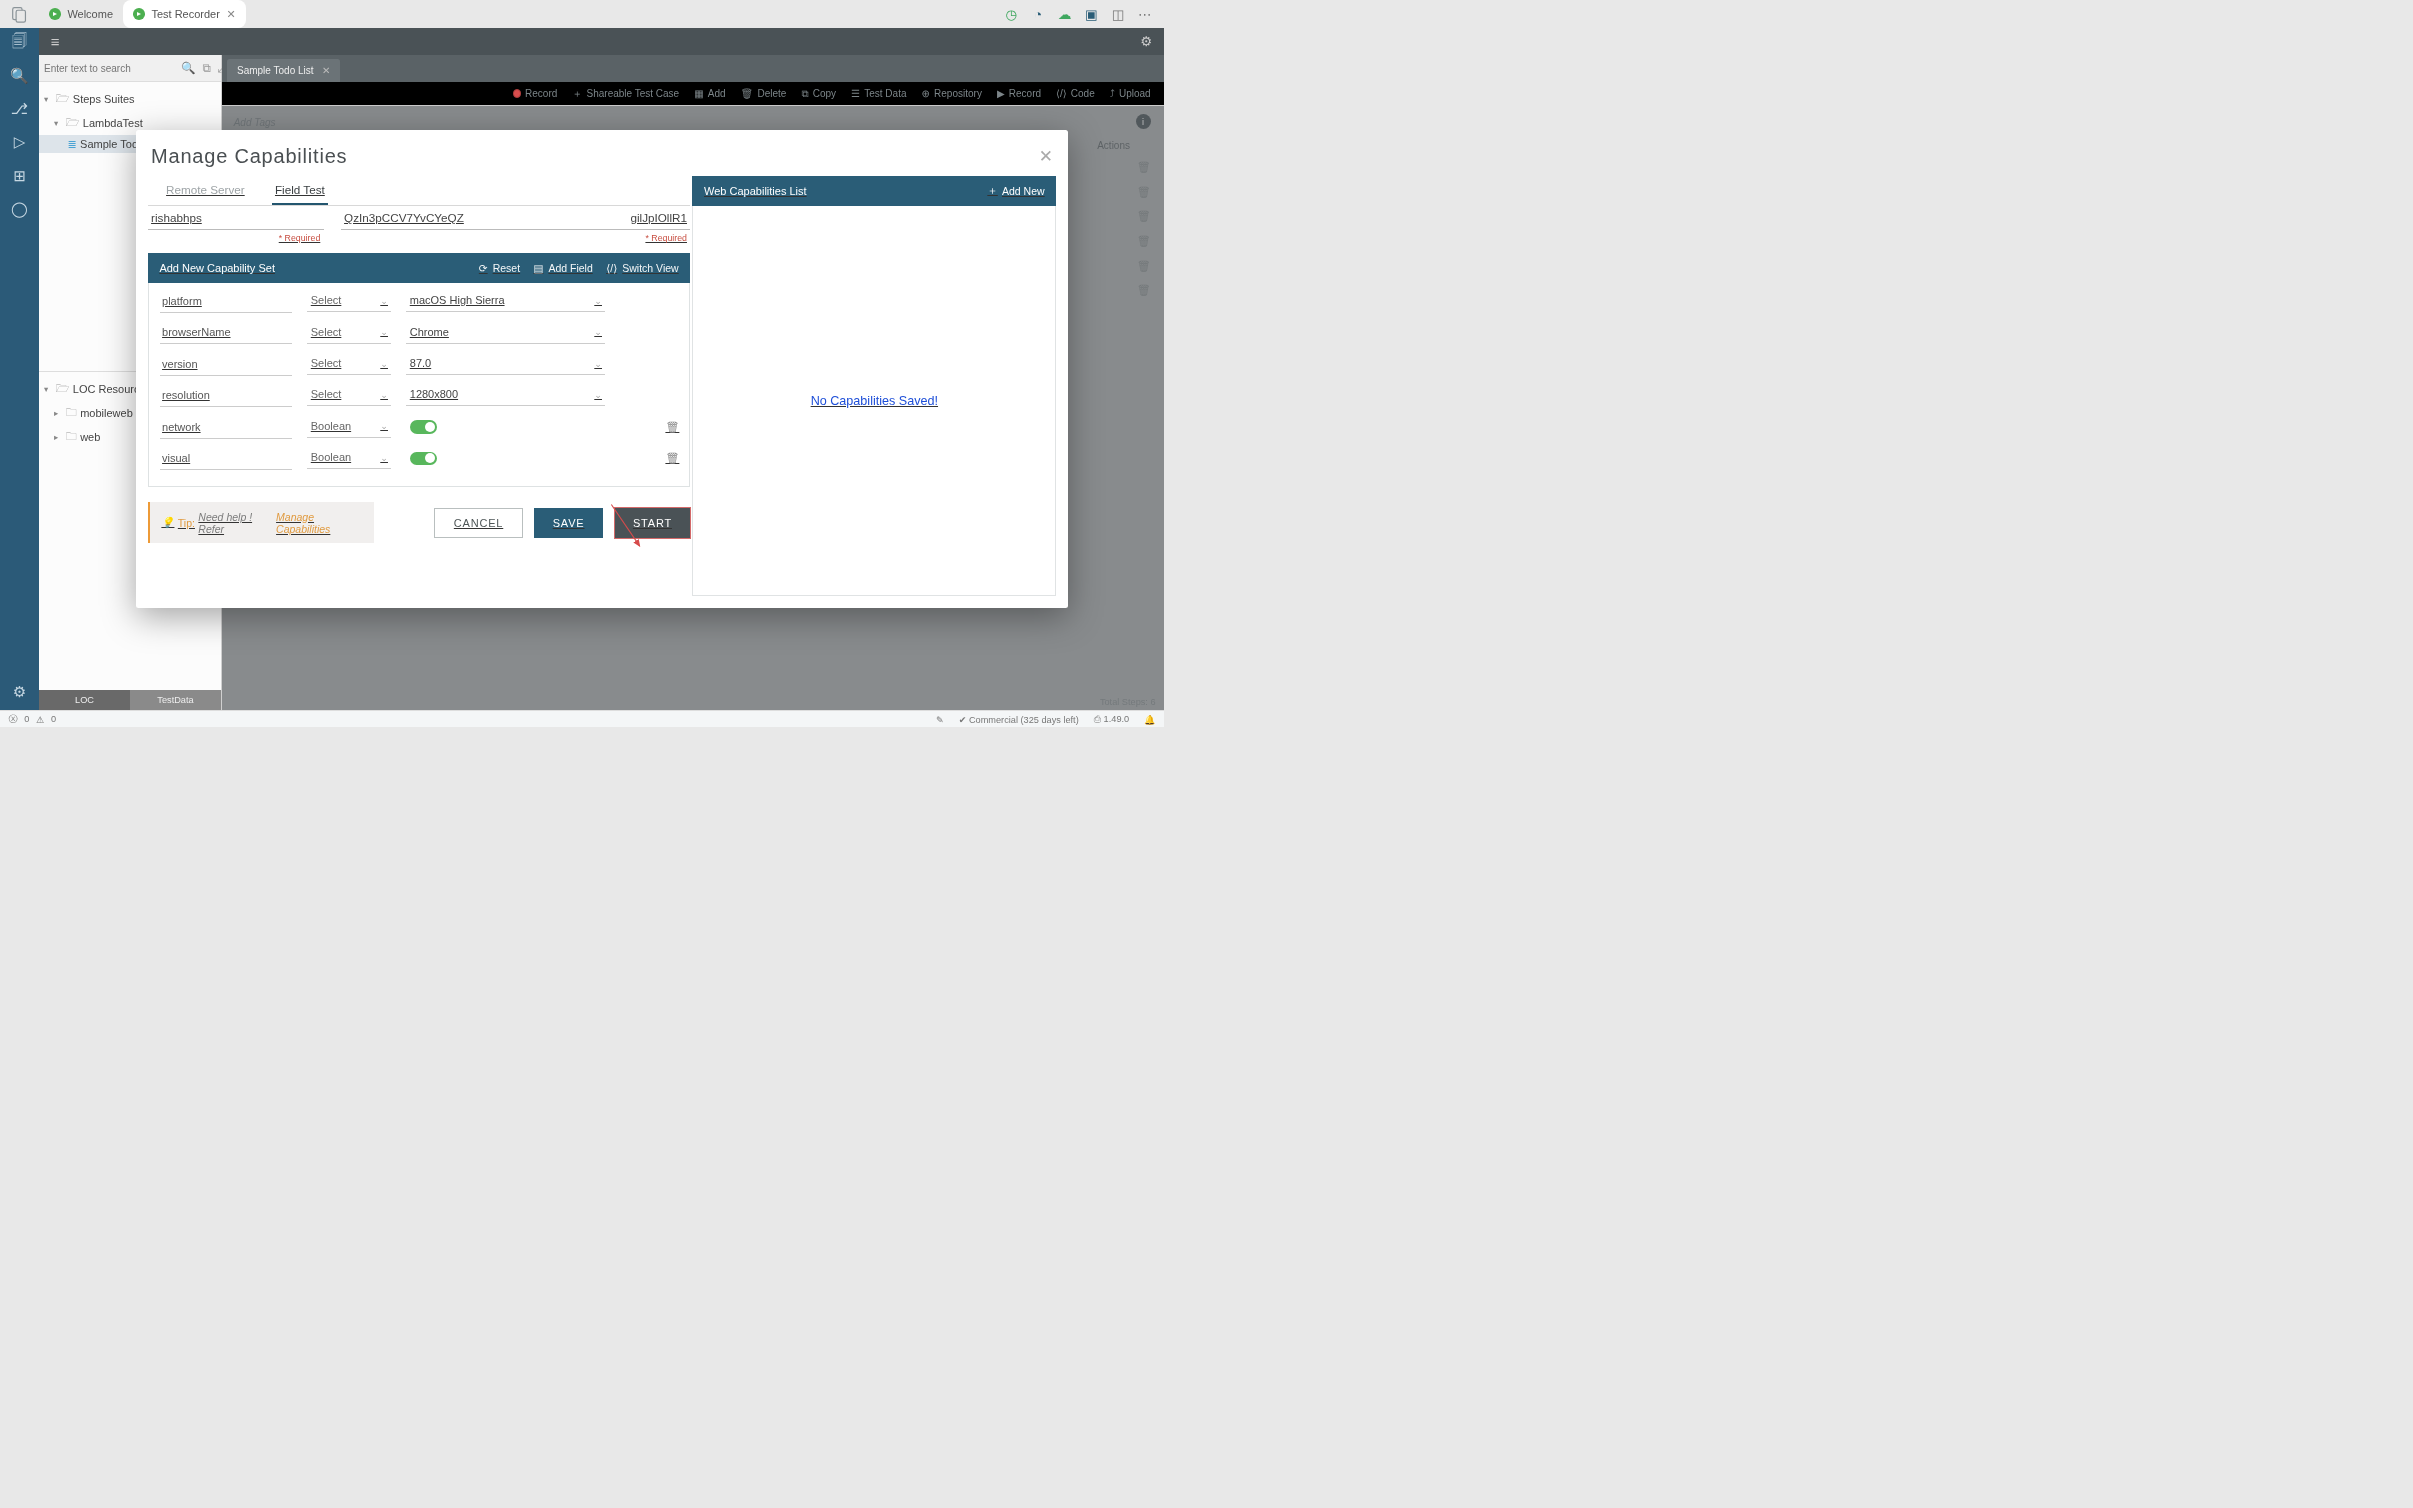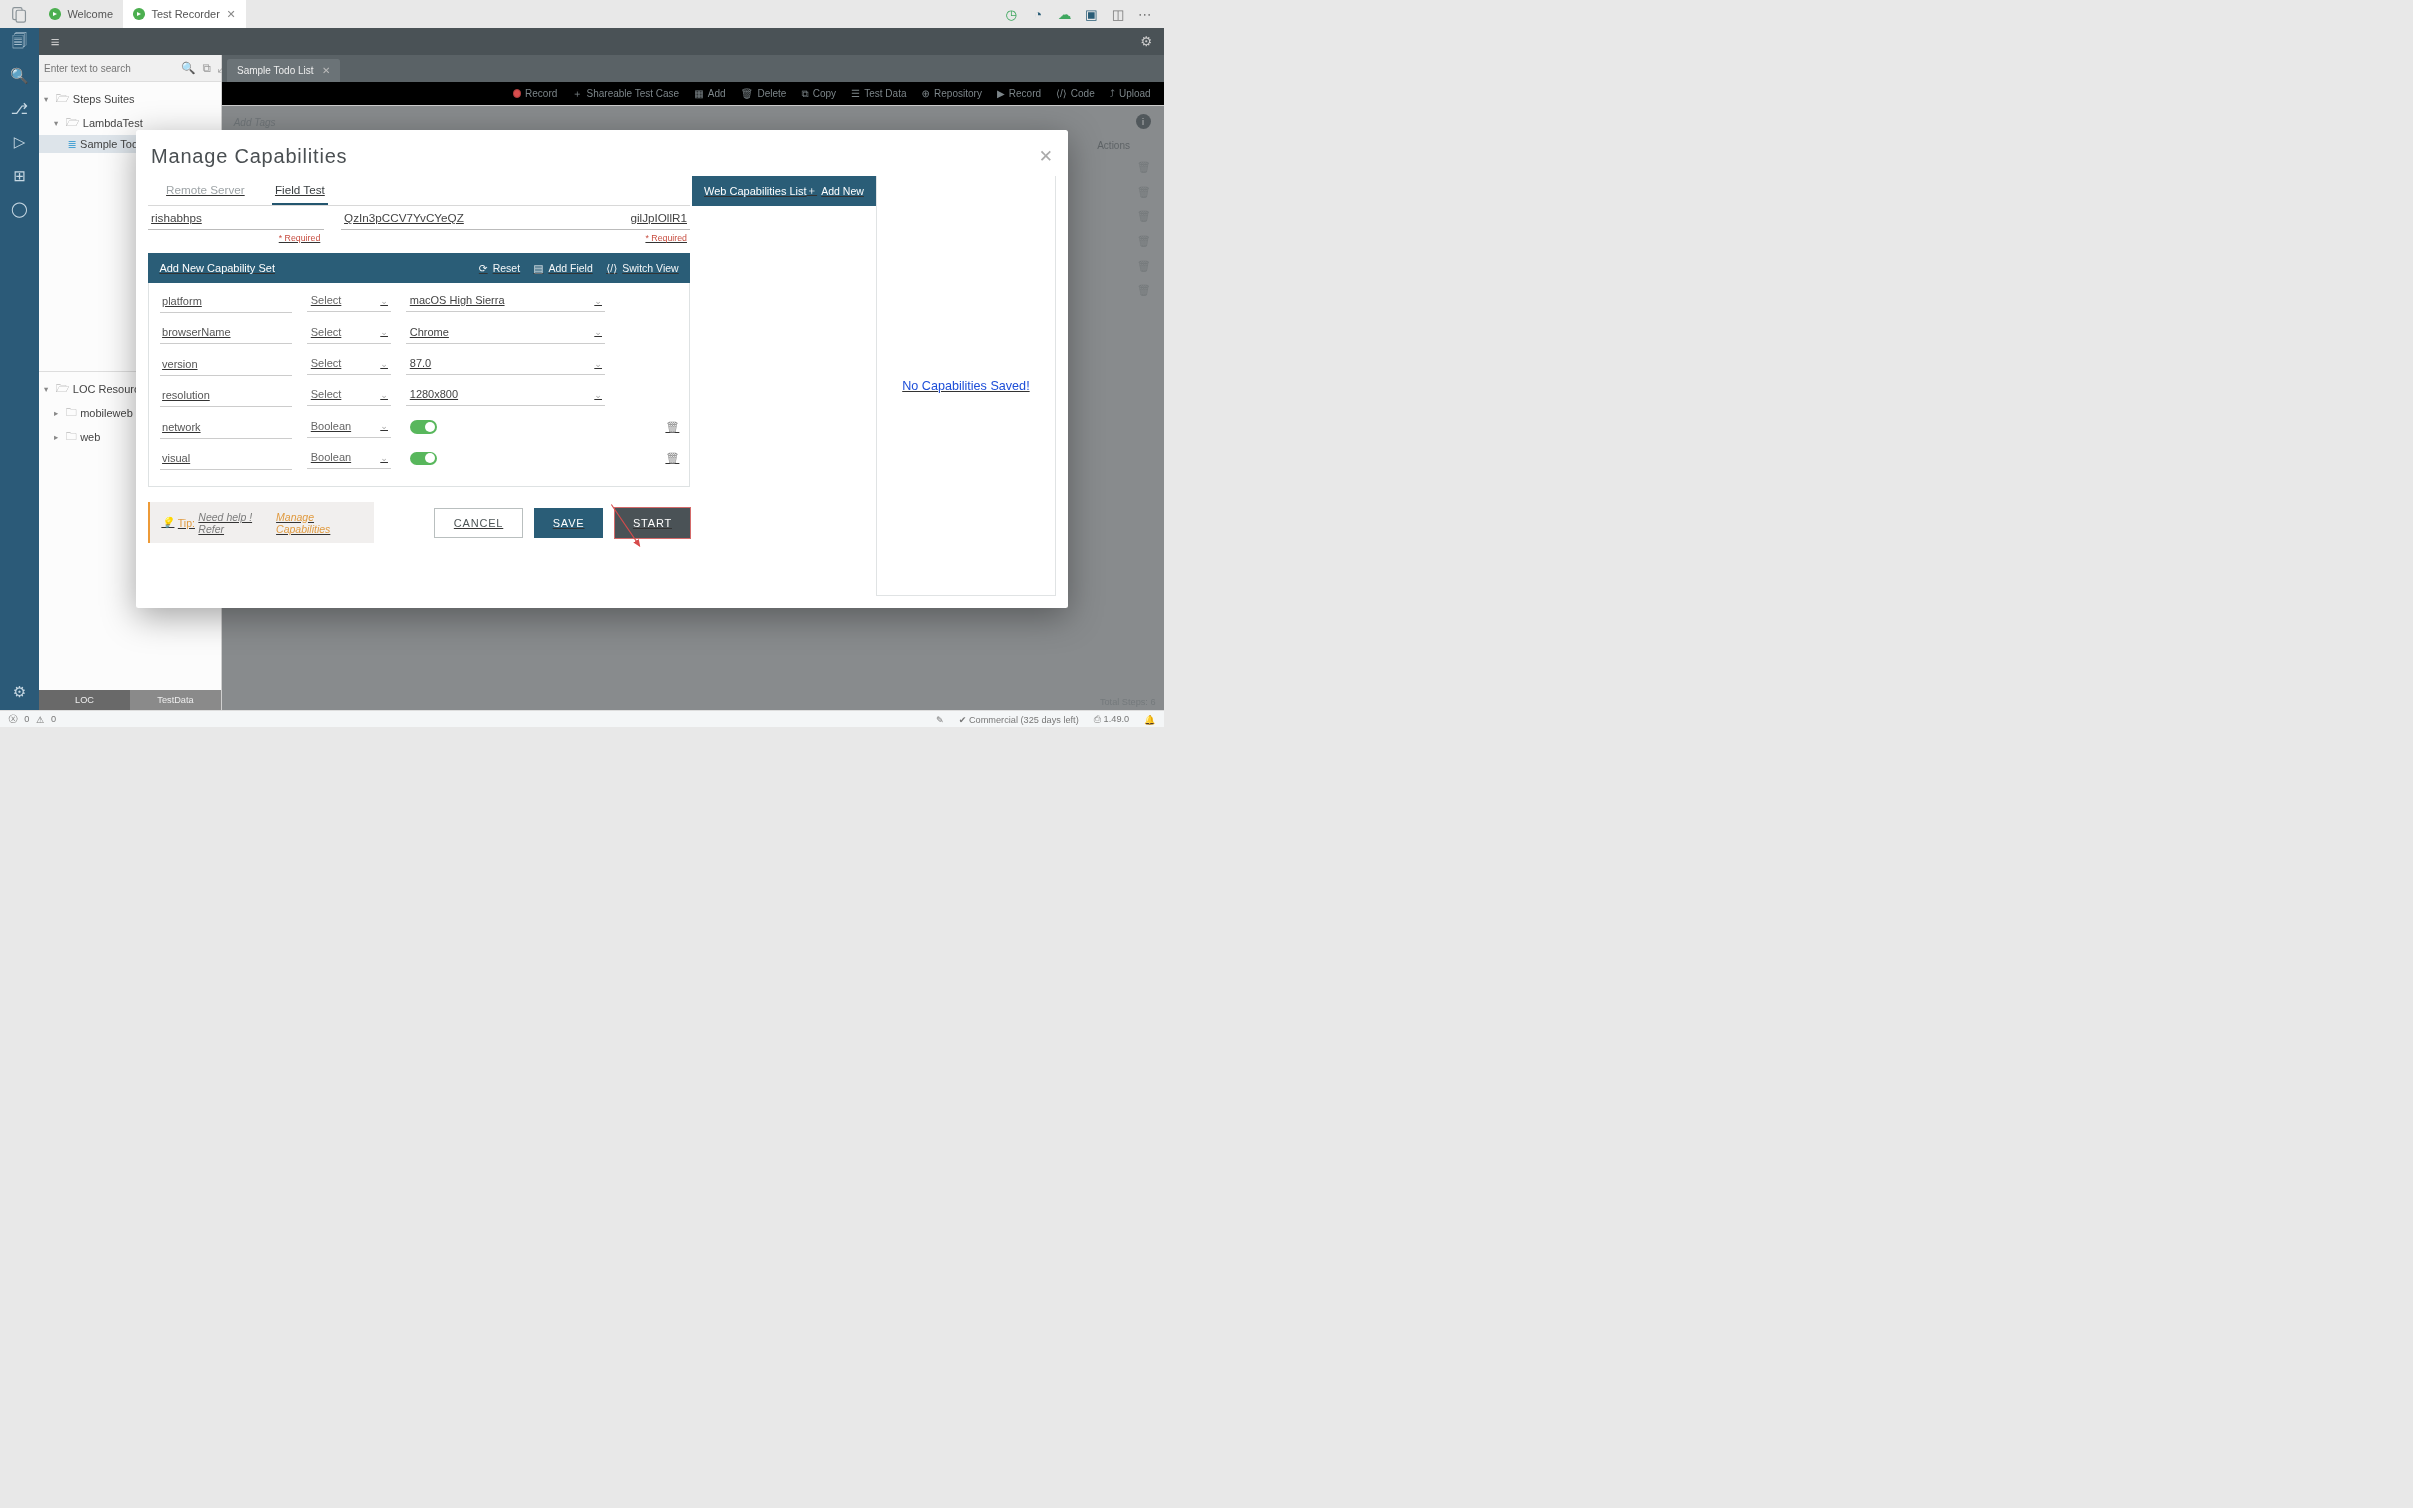--- a/index.html
+++ b/index.html
@@ -30,21 +30,21 @@
 }
 .top-tab {
   height: 28px;
   display: flex;
   align-items: center;
   padding: 0 10px;
   gap: 6.7px;
   font-size: 11px;
   color: #555;
 }
-.top-tab.active { background: #fff; }
+.top-tab.active { background: #fff; border-radius: 8px; }
 .green-circ {
   width: 11.7px; height: 11.7px; border-radius: 50%;
   background: #4CAF50;
   display: inline-flex; align-items:center; justify-content:center;
 }
 .green-circ::after {
   content:""; width:0; height:0;
   border-left: 4.2px solid white;
   border-top: 2.5px solid transparent;
   border-bottom: 2.5px solid transparent;
@@ -253,21 +253,21 @@
 }
 .tip .tip-lbl { color:#e09a3f; font-style:normal; font-weight:500;}
 .tip .tip-link { color:#e09a3f; font-style:italic;}
 
 .btn-row { margin-left:auto; display:flex; gap:11.7px;}
 .btn { height:30px; padding:0 18.4px; font-size:11px; letter-spacing:0.8px; border:none; display:flex; align-items:center; justify-content:center; cursor:pointer;}
 .btn-cancel { background:#fff; border:0.8px solid #b9bfbf; color:#4e5657;}
 .btn-save { background:#2a5d77; color:#fff;}
 .btn-start { background:#4a5256; color:#fff; outline:1.7px solid #d46a6a; outline-offset:0.8px;}
 
-.right-pane { flex:1; display:flex; flex-direction:row;}
+.right-pane { flex:1; display:flex; flex-direction:column;}
 .weblist-head {
   height:30px; background:#2a5d77; color:#fff; display:flex; align-items:center; padding:0 11.7px; font-size:11px;
 }
 .weblist-head .wl-title { font-weight:500;}
 .weblist-head .wl-add { margin-left:auto; display:flex; align-items:center; gap:4.2px; font-size:10.5px;}
 .weblist-body {
   flex:1; border:0.8px solid #e0e3e4; border-top:none;
   display:flex; align-items:center; justify-content:center;
   color:#1d4ed8; font-size:12.6px;
 }

